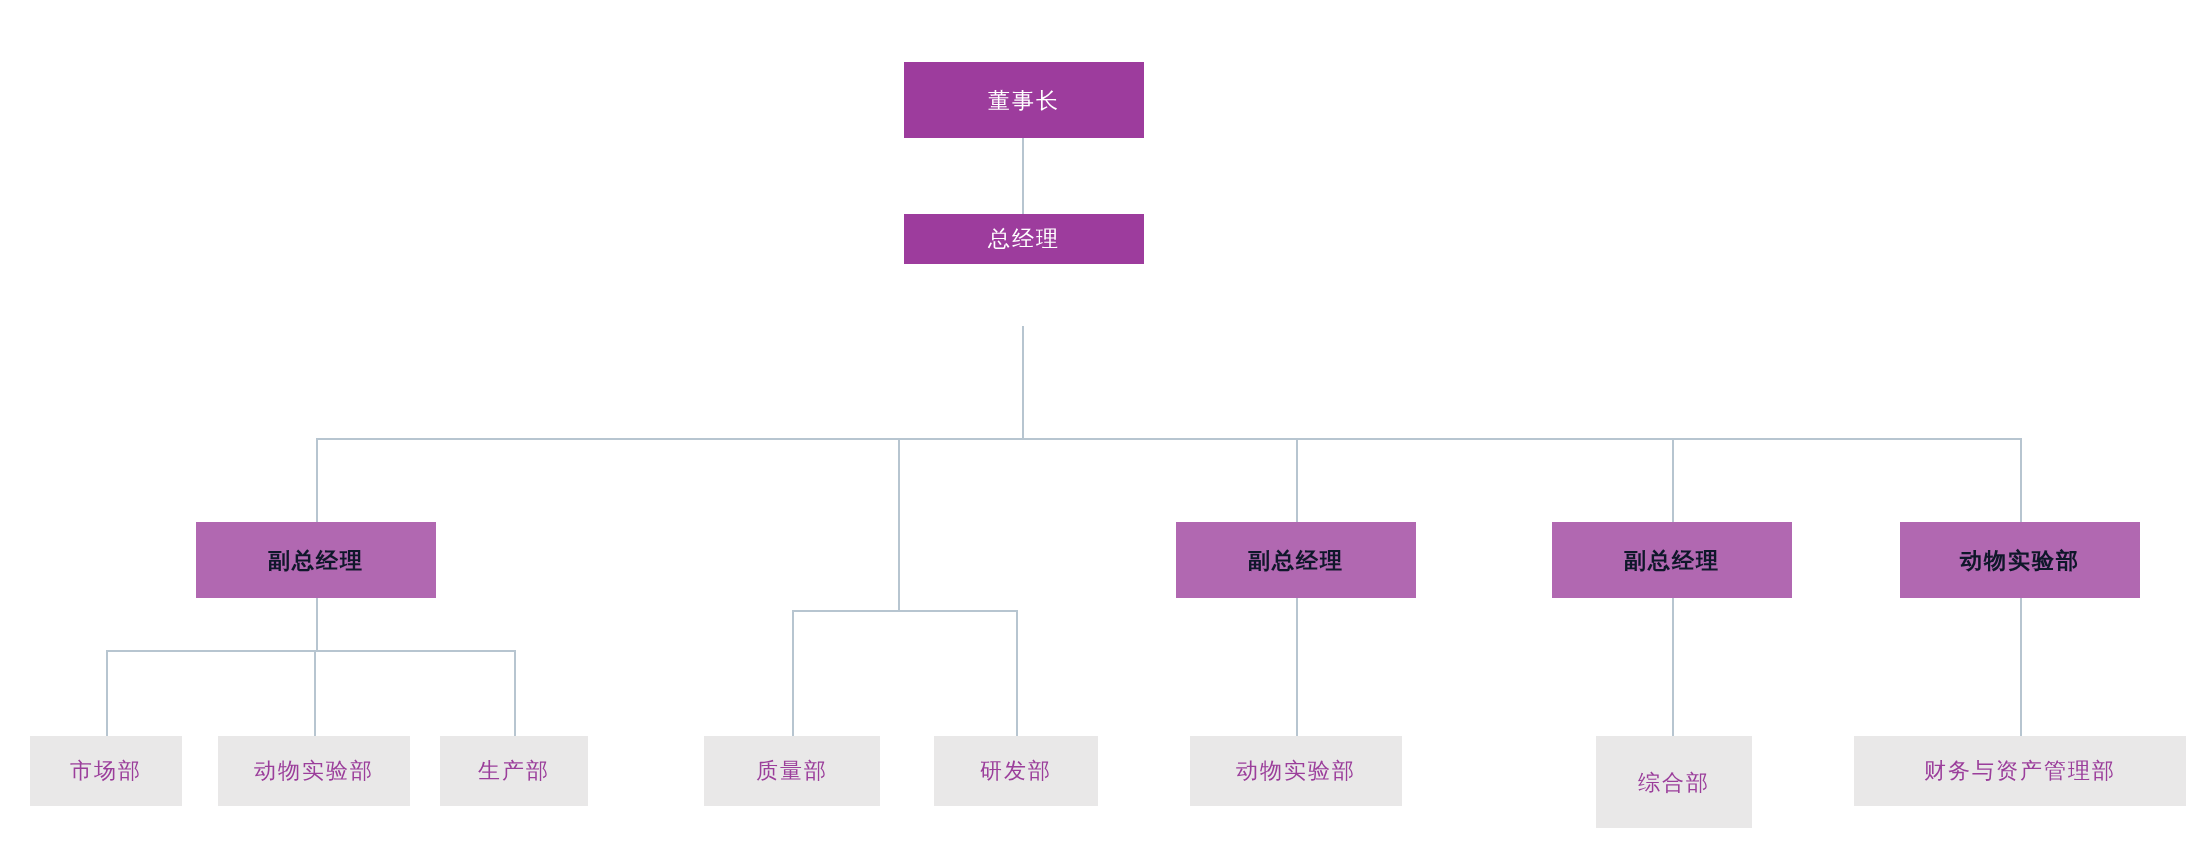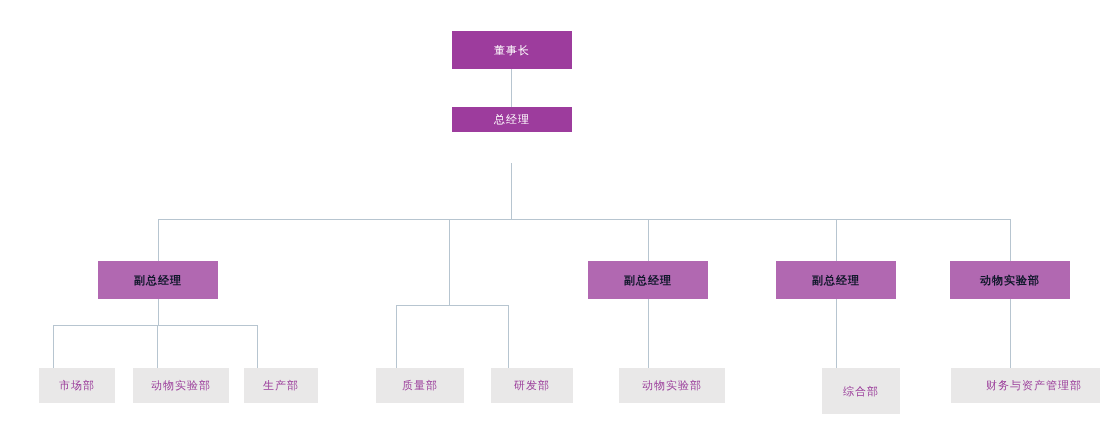--- a/index.html
+++ b/index.html
@@ -30,21 +30,20 @@
     color: #ffffff;
   }
   .lv-mgr {            
     background: var(--manager-box, #B168B1);
     color: #0f172a;
     font-weight: bold;
   }
   .lv-dept {           
     background: var(--dept-box-bg, #E9E8E8);
     color: var(--dept-box-text, #9B3E9B);
-    margin-left: 24px;
   }
   .hline, .vline {
     position: absolute;
     background: var(--connector, #B7C5D0);
   }
   .hline { height: 1px; }
   .vline { width: 1px; }
 </style>
 </head>
 <body>

